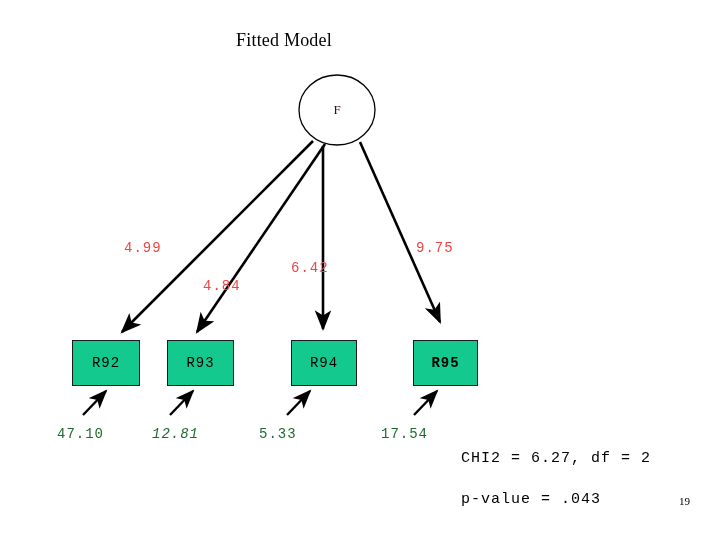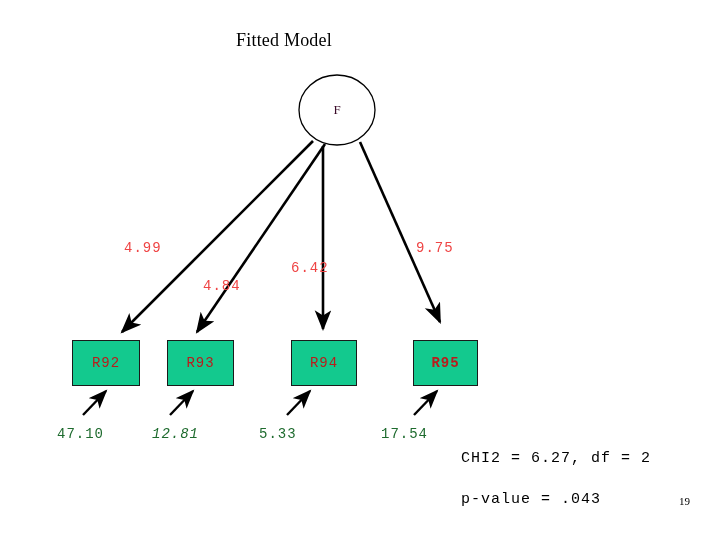--- a/index.html
+++ b/index.html
@@ -46,21 +46,21 @@
     position: absolute;
     background: #13C98E;
     border: 1px solid #1a1a1a;
     box-sizing: border-box;
   }
   .indicator-label {
     position: absolute;
     text-align: center;
     font-family: "Liberation Mono", monospace;
     font-size: 14px;
-    color: #b91c1c;
+    color: #000000;
     letter-spacing: 1px;
   }
   .loading-label {
     position: absolute;
     font-family: "Liberation Mono", monospace;
     font-size: 14px;
     color: #ef4444;
     letter-spacing: 1px;
     white-space: nowrap;
   }

